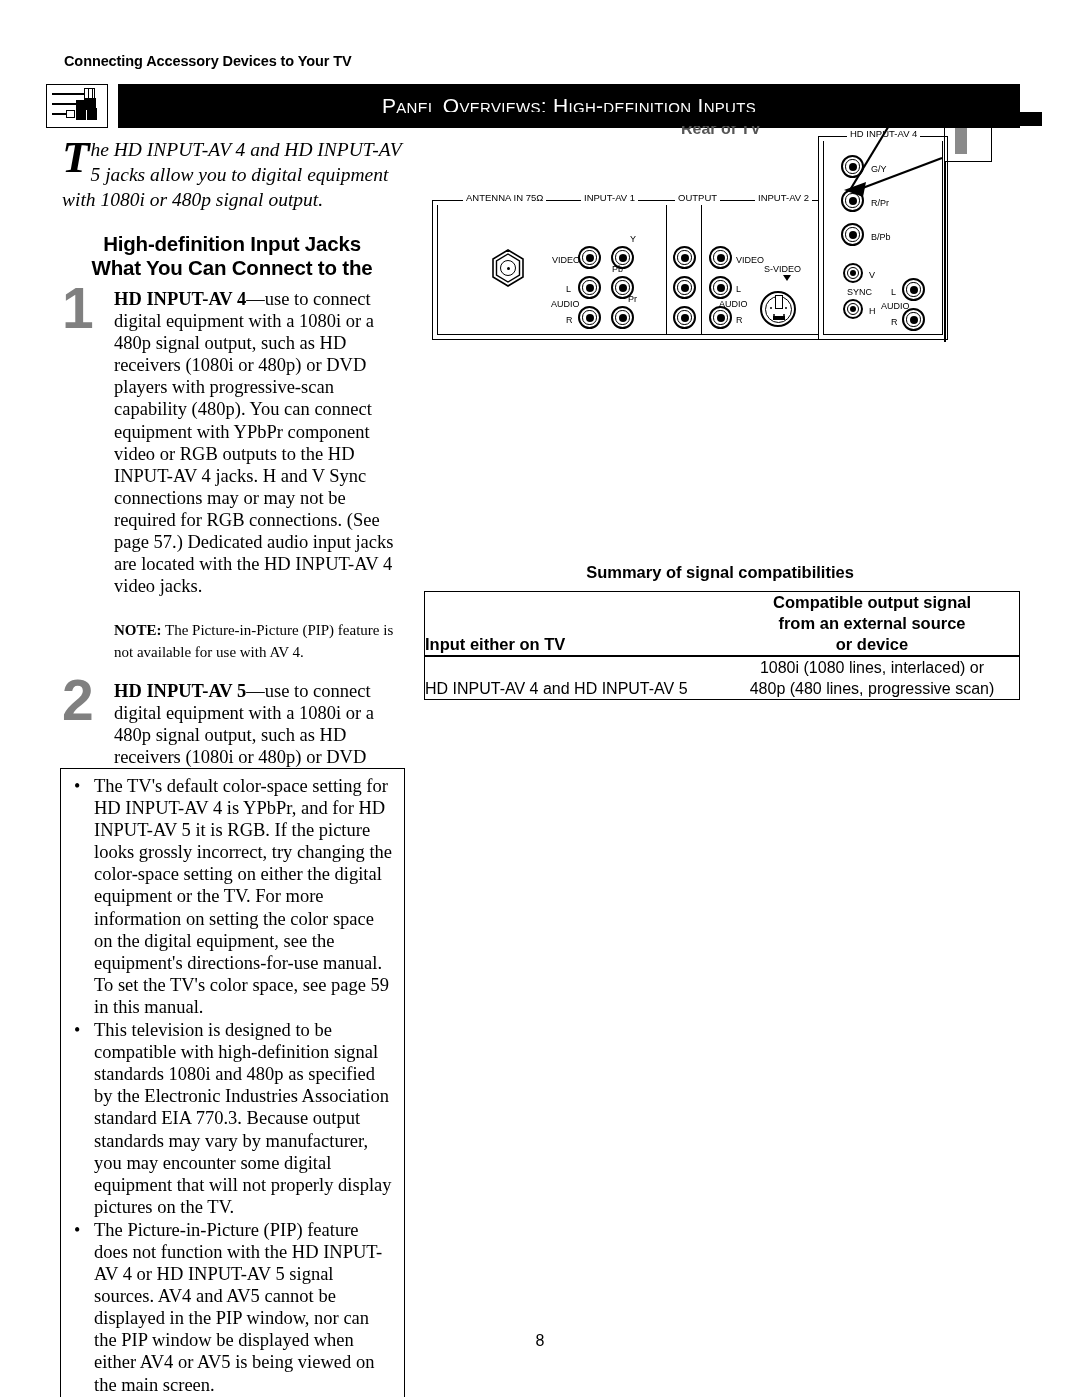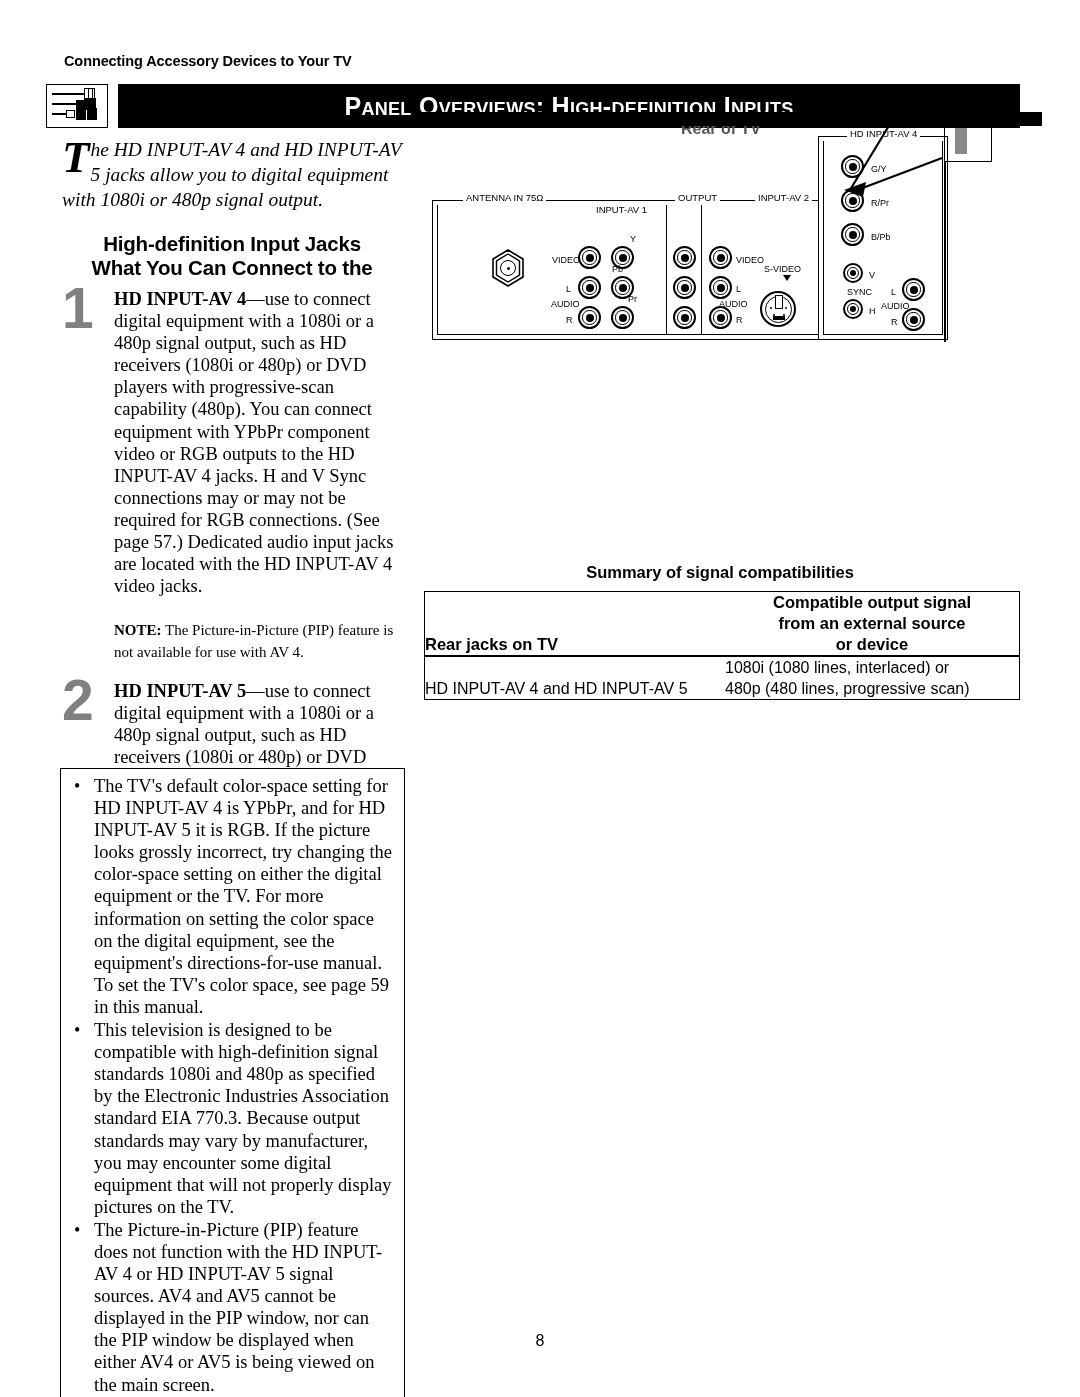--- a/index.html
+++ b/index.html
@@ -85,22 +85,22 @@
     width: 902px;
     height: 44px;
     background: #000;
     color: #fff;
     display: flex;
     align-items: center;
     justify-content: center;
   }
   .title-bar-text {
     font-family: "Liberation Sans", sans-serif;
-    font-weight: bold;
-    font-size: 25px;
+    font-weight: normal;
+    font-size: 21px;
     font-variant: small-caps;
     letter-spacing: 0.3px;
     white-space: nowrap;
   }
 
   
   .left-col {
     position: absolute;
     left: 62px;
     top: 137px;
@@ -467,21 +467,21 @@
   .th-left { text-align: left; width: 300px; padding-left: 14px; }
   .th-right { text-align: center; }
   .thead-row td { border-bottom: 2.5px solid #000; }
   .td-cell {
     font-size: 16px;
     line-height: 21px;
     padding: 10px 10px 11px;
     vertical-align: middle;
   }
   .td-left { text-align: left; padding-left: 8px; }
-  .td-right { }
+  .td-right { text-align: center; }
 
   
   .page-no {
     position: absolute;
     left: 0;
     top: 1332px;
     width: 1080px;
     text-align: center;
     font-family: "Liberation Sans", sans-serif;
     font-size: 16px;
@@ -558,21 +558,21 @@
 
 <div class="diagram">
 
   <div class="rear-label">Rear of TV</div>
   <div class="title-mask"></div>
 
   <div class="panel-main">
     <div class="panel-inner-line"></div>
 
     <div class="sect-label" style="left:30px;">ANTENNA IN 75Ω</div>
-    <div class="sect-label" style="left:160px;margin-top:12px;">INPUT-AV 1</div>
+    <div class="sect-label" style="left:148px;">INPUT-AV 1</div>
     <div class="sect-label" style="left:242px;">OUTPUT</div>
     <div class="sect-label" style="left:322px;">INPUT-AV 2</div>
 
     <div class="sect-divider" style="left:233px;"></div>
     <div class="sect-divider" style="left:268px;"></div>
     <div class="sect-divider" style="left:427px;"></div>
 
     <div class="coax" style="left:58px; top:48px;">
       <svg class="hexouter" viewBox="0 0 34 38">
         <polygon points="17,1 32,10 32,28 17,37 2,28 2,10" fill="none" stroke="#000" stroke-width="1.6"></polygon>
@@ -661,21 +661,21 @@
     <polygon points="424,72 446,64 443,79" fill="#000"></polygon>
   </svg>
 
 </div>
 
 <div class="table-caption">Summary of signal compatibilities</div>
 
 <table class="sig-table">
   <tbody>
       <tr class="thead-row">
-    <td class="th-cell th-left">Rear jacks on TV</td>
+    <td class="th-cell th-left">Input either on TV</td>
     <td class="th-cell th-right">
       <div>Compatible output signal</div>
       <div>from an external source</div>
       <div>or device</div>
     </td>
   </tr>
   <tr>
     <td class="td-cell td-left">HD INPUT-AV 4 and HD INPUT-AV 5</td>
     <td class="td-cell td-right">
       <div>1080i (1080 lines, interlaced) or</div>

